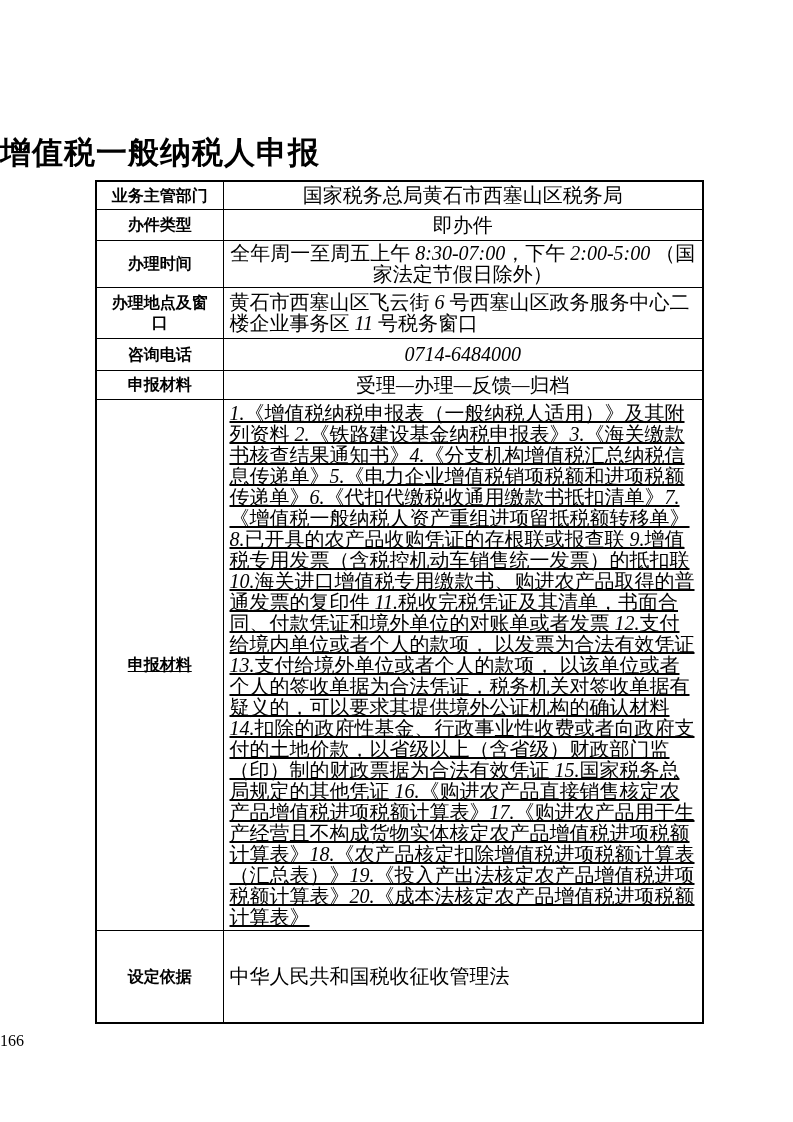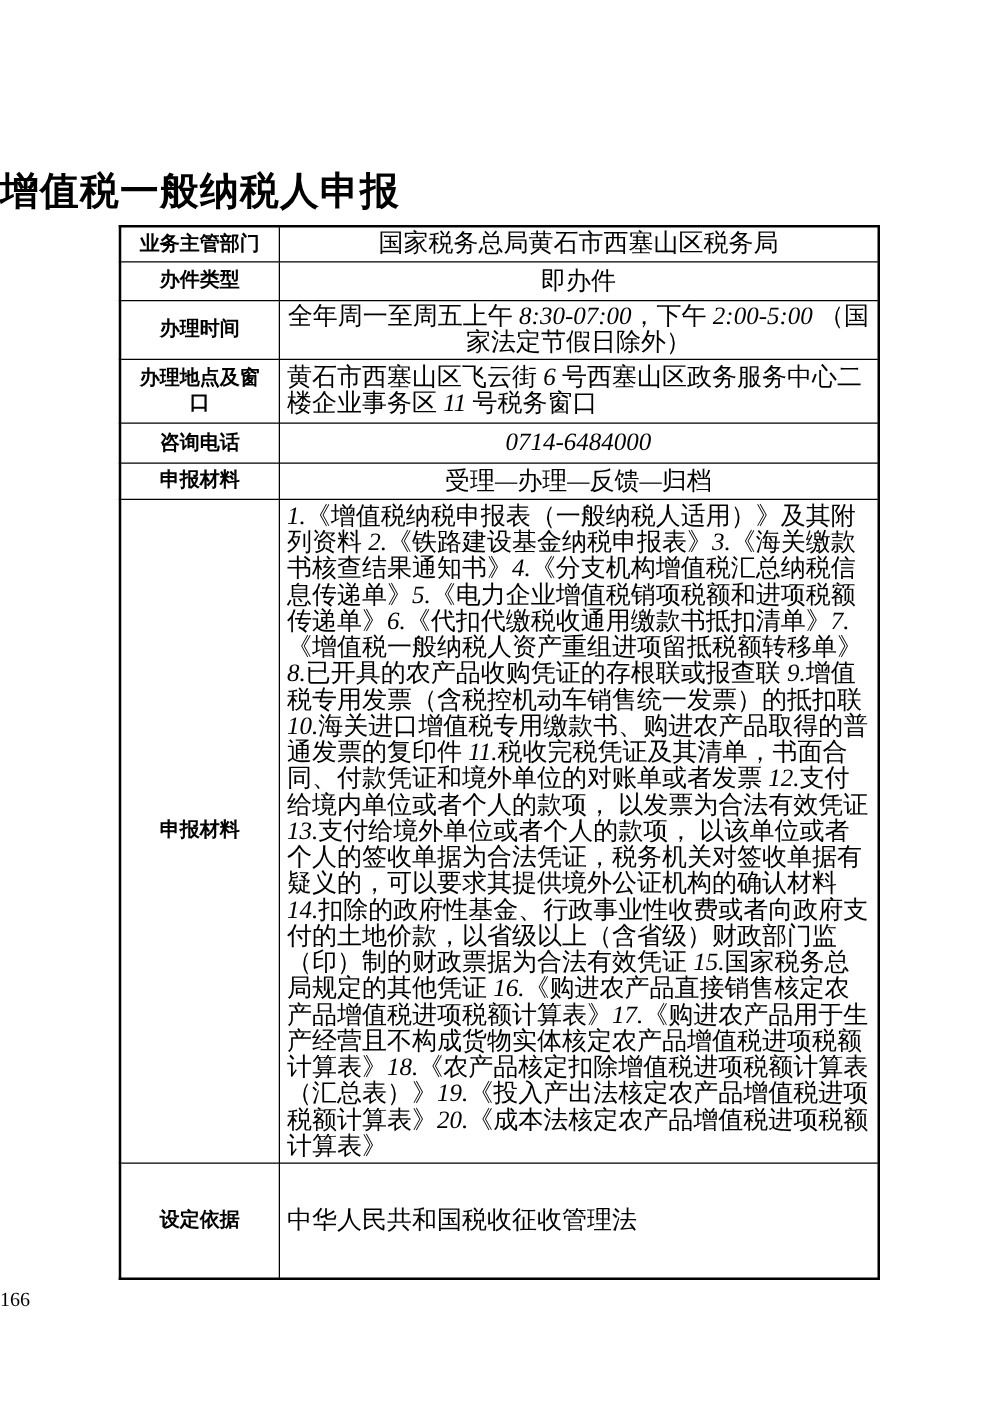--- a/index.html
+++ b/index.html
@@ -61,21 +61,21 @@
   .align-left { text-align: left; }
   .v-top { vertical-align: top !important; padding-top: 3px !important; }
   tr.row-0 td { height: 23px; }
   tr.row-1 td { height: 26px; }
   tr.row-2 td { height: 43px; }
   tr.row-3 td { height: 42px; }
   tr.row-4 td { height: 40px; }
   tr.row-5 td { height: 46px; }
   tr.row-6 td { height: 27px; }
   tr.row-7 td { height: 24px; }
-  tr.row-8 td { height: 424px; }
+  tr.row-8 td { height: 424px; text-decoration: underline; }
   tr.row-9 td { height: 87px; }
   .page-number {
     position: absolute;
     top: 1032px;
     left: 0;
     width: 793px;
     text-align: left;
     font-size: 16px;
     line-height: 18px;
   }

